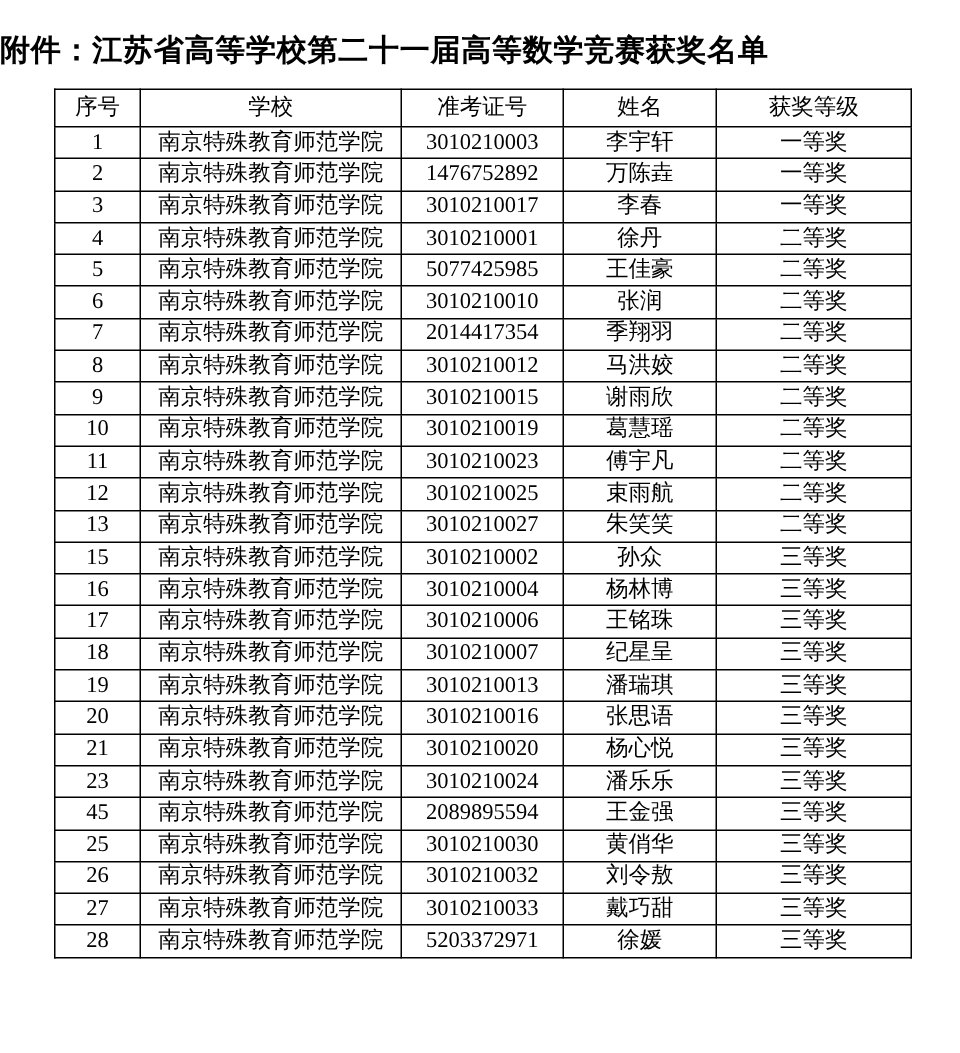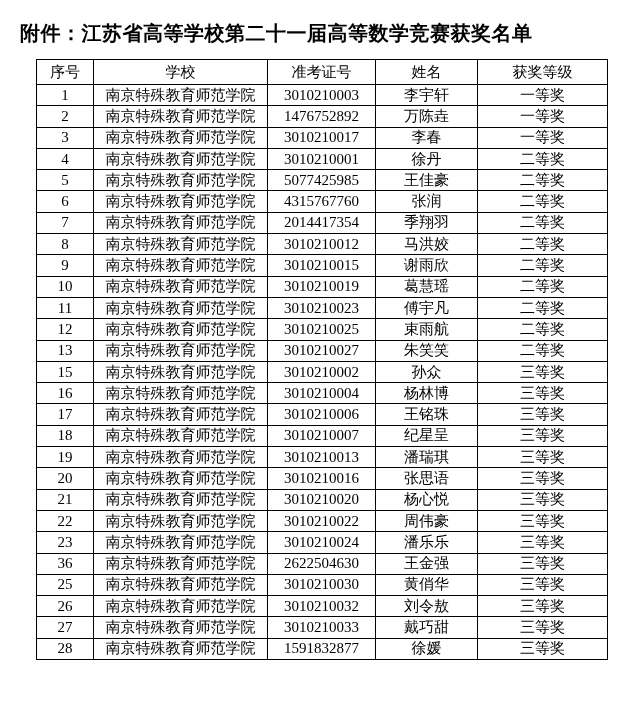--- a/index.html
+++ b/index.html
@@ -18,21 +18,20 @@
   .doc-title {
     position: absolute;
     top: 20px;
     left: 0;
     width: 512px;
     text-align: right;
     font-size: 20px;
     font-weight: bold;
     letter-spacing: 0.5px;
     white-space: nowrap;
-    margin-left: 20px;
   }
   table.award-table {
     position: absolute;
     left: 36px;
     top: 59px;
     width: 571px;
     border-collapse: collapse;
     table-layout: fixed;
   }
   .award-table th,
@@ -117,21 +116,21 @@
       <tr>
         <td class="num">5</td>
         <td>南京特殊教育师范学院</td>
         <td class="num">5077425985</td>
         <td>王佳豪</td>
         <td>二等奖</td>
       </tr>
       <tr>
         <td class="num">6</td>
         <td>南京特殊教育师范学院</td>
-        <td class="num">4315767760</td>
+        <td class="num">3010210010</td>
         <td>张润</td>
         <td>二等奖</td>
       </tr>
       <tr>
         <td class="num">7</td>
         <td>南京特殊教育师范学院</td>
         <td class="num">2014417354</td>
         <td>季翔羽</td>
         <td>二等奖</td>
       </tr>
@@ -220,37 +219,30 @@
         <td>三等奖</td>
       </tr>
       <tr>
         <td class="num">21</td>
         <td>南京特殊教育师范学院</td>
         <td class="num">3010210020</td>
         <td>杨心悦</td>
         <td>三等奖</td>
       </tr>
       <tr>
-        <td class="num">22</td>
-        <td>南京特殊教育师范学院</td>
-        <td class="num">3010210022</td>
-        <td>周伟豪</td>
-        <td>三等奖</td>
-      </tr>
-      <tr>
         <td class="num">23</td>
         <td>南京特殊教育师范学院</td>
         <td class="num">3010210024</td>
         <td>潘乐乐</td>
         <td>三等奖</td>
       </tr>
       <tr>
-        <td class="num">36</td>
-        <td>南京特殊教育师范学院</td>
-        <td class="num">2622504630</td>
+        <td class="num">45</td>
+        <td>南京特殊教育师范学院</td>
+        <td class="num">2089895594</td>
         <td>王金强</td>
         <td>三等奖</td>
       </tr>
       <tr>
         <td class="num">25</td>
         <td>南京特殊教育师范学院</td>
         <td class="num">3010210030</td>
         <td>黄俏华</td>
         <td>三等奖</td>
       </tr>
@@ -264,18 +256,18 @@
       <tr>
         <td class="num">27</td>
         <td>南京特殊教育师范学院</td>
         <td class="num">3010210033</td>
         <td>戴巧甜</td>
         <td>三等奖</td>
       </tr>
       <tr>
         <td class="num">28</td>
         <td>南京特殊教育师范学院</td>
-        <td class="num">1591832877</td>
+        <td class="num">5203372971</td>
         <td>徐媛</td>
         <td>三等奖</td>
       </tr>
     </tbody>
 </table>
 
 </body></html>

